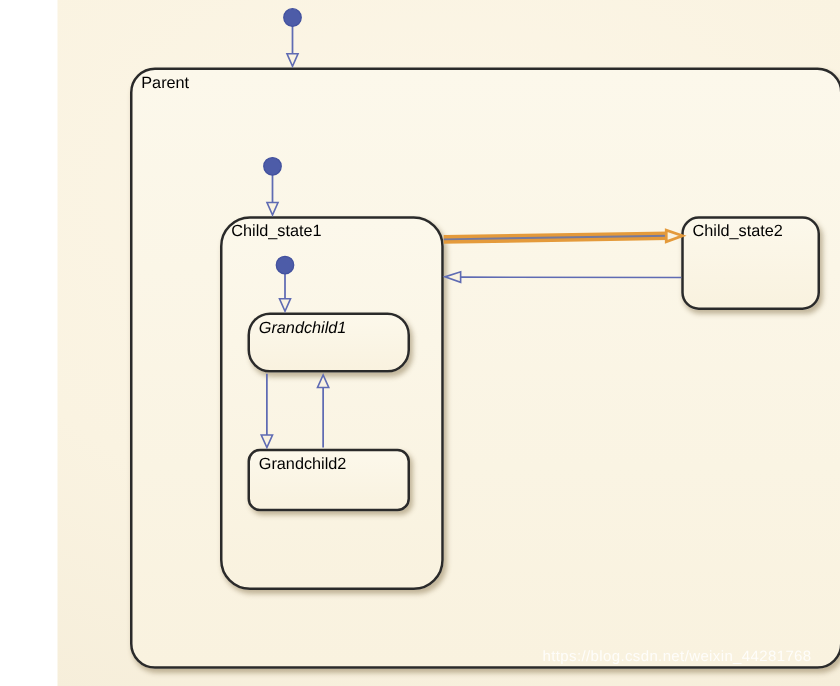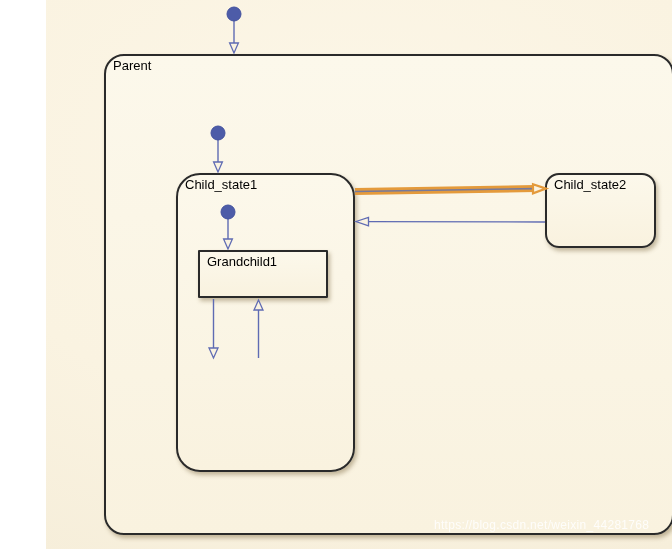--- a/index.html
+++ b/index.html
@@ -19,21 +19,21 @@
     background: linear-gradient(180deg, #FCF8EB 0%, #F9F2DF 100%);
     box-shadow: 2px 3px 4px rgba(125,105,65,0.45);
   }
   .state .lbl {
     position:absolute; top:2px; left:7px;
     font-size:13px; color:#000; white-space:nowrap;
   }
   #state-parent       { left:58px;  top:54px;  width:570px; height:481px; border-radius:20px; }
   #state-child1       { left:130px; top:173px; width:179px; height:299px; border-radius:24px; }
   #state-child2       { left:499px; top:173px; width:111px; height:75px;  border-radius:14px;padding-left:13px; }
-  #state-grandchild1  { left:152px; top:250px; width:130px; height:48px;  border-radius:1px; }
+  #state-grandchild1  { left:152px; top:250px; width:130px; height:48px;  border-radius:18px;font-style:italic; }
   #state-grandchild2  { left:152px; top:359px; width:130px; height:50px;  border-radius:10px; }
 
   #wires {
     position:absolute; left:0; top:0; width:672px; height:549px;
     pointer-events:none;
   }
   #watermark {
     position:absolute; left:388px; top:518px;
     font-size:12px; letter-spacing:0.3px; white-space:nowrap;
     color: rgba(255,255,255,0.85);
@@ -54,20 +54,23 @@
   </div>
 
   <div class="state" id="state-child2">
     <span class="lbl">Child_state2</span>
   </div>
 
   <div class="state" id="state-grandchild1">
     <span class="lbl">Grandchild1</span>
   </div>
 
+  <div class="state" id="state-grandchild2">
+    <span class="lbl">Grandchild2</span>
+  </div>
 
   <svg id="wires" width="672" height="549" viewBox="0 0 672 549">
 
     <g>
       <line x1="188" y1="20" x2="188" y2="44" stroke-width="1.4" stroke="#5F6BB3"></line>
       <polygon points="188,53 183.6,43 192.4,43" stroke-width="1.3" stroke="#5F6BB3" fill="#FAF3E1"></polygon>
       <circle cx="188" cy="14" r="7" stroke-width="1" fill="#4D5CA8" stroke="#42519E"></circle>
     </g>
 
     <g>

